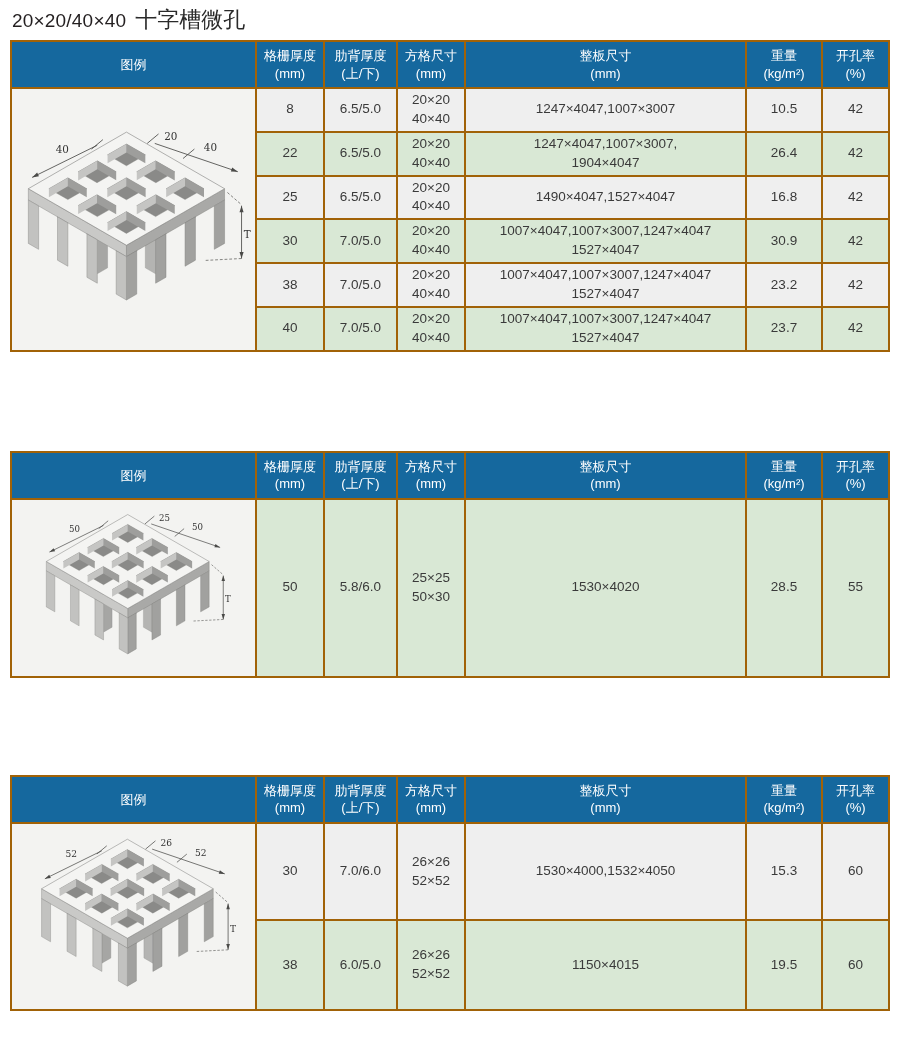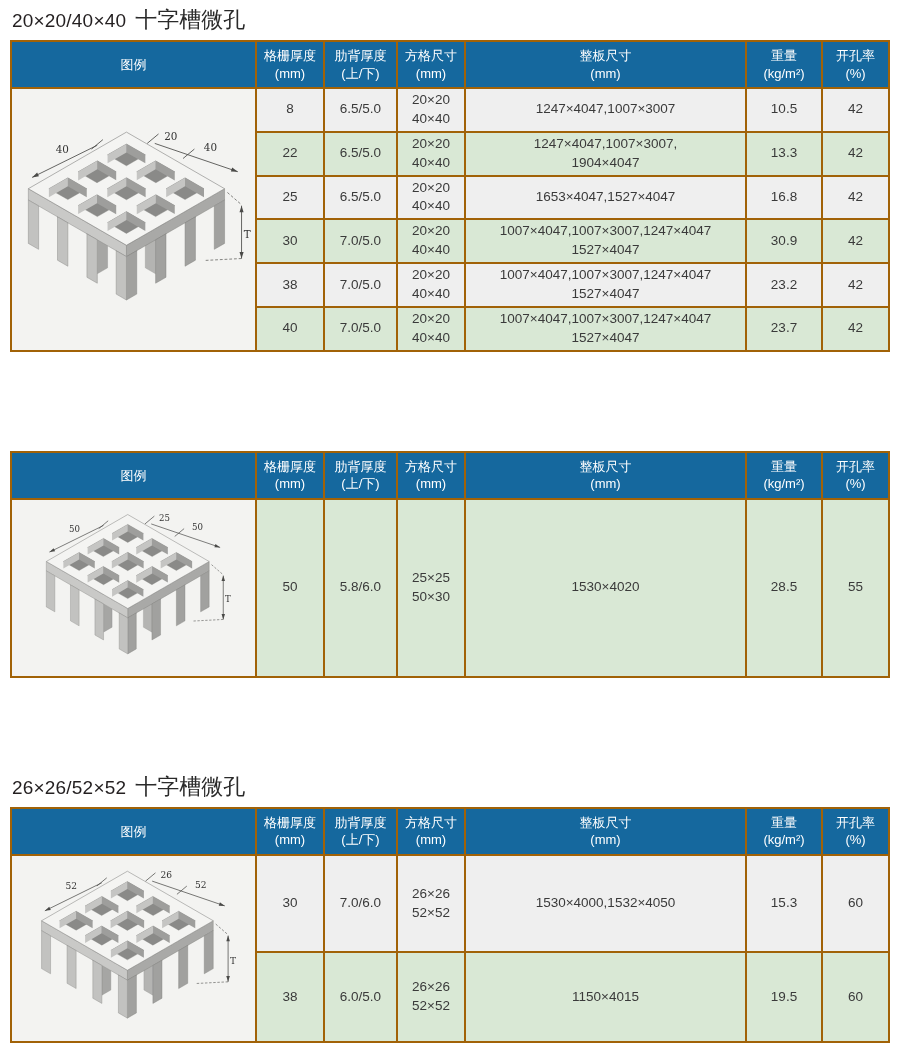--- a/index.html
+++ b/index.html
@@ -159,29 +159,29 @@
           <td class="gray">10.5</td>
           <td class="gray">42</td>
         </tr>
         <tr style="height: 40px;">
           <td class="green">22</td>
           <td class="green">6.5/5.0</td>
           <td class="green">20×20
 40×40</td>
           <td class="green">1247×4047,1007×3007,
 1904×4047</td>
-          <td class="green">13.3</td>
+          <td class="green">26.4</td>
           <td class="green">42</td>
         </tr>
         <tr style="height: 40px;">
           <td class="gray">25</td>
           <td class="gray">6.5/5.0</td>
           <td class="gray">20×20
 40×40</td>
-          <td class="gray">1653×4047,1527×4047</td>
+          <td class="gray">1490×4047,1527×4047</td>
           <td class="gray">16.8</td>
           <td class="gray">42</td>
         </tr>
         <tr style="height: 40px;">
           <td class="green">30</td>
           <td class="green">7.0/5.0</td>
           <td class="green">20×20
 40×40</td>
           <td class="green">1007×4047,1007×3007,1247×4047
 1527×4047</td>
@@ -314,21 +314,20 @@
           <td class="green">1530×4020</td>
           <td class="green">28.5</td>
           <td class="green">55</td>
         </tr>
       </tbody>
   </table>
 </div>
 <div class="gap2"></div>
 
 <div class="section s2">
-  <h2 class="section-title"><span class="title-bold">26×26/52×52</span><span class="title-rest">十字槽微孔</span></h2>
   <table class="spec">
     <colgroup>
       <col style="width:243px">
         <col style="width:66px">
         <col style="width:71px">
         <col style="width:66px">
         <col style="width:279px">
         <col style="width:74px">
         <col style="width:65px">
     </colgroup>

